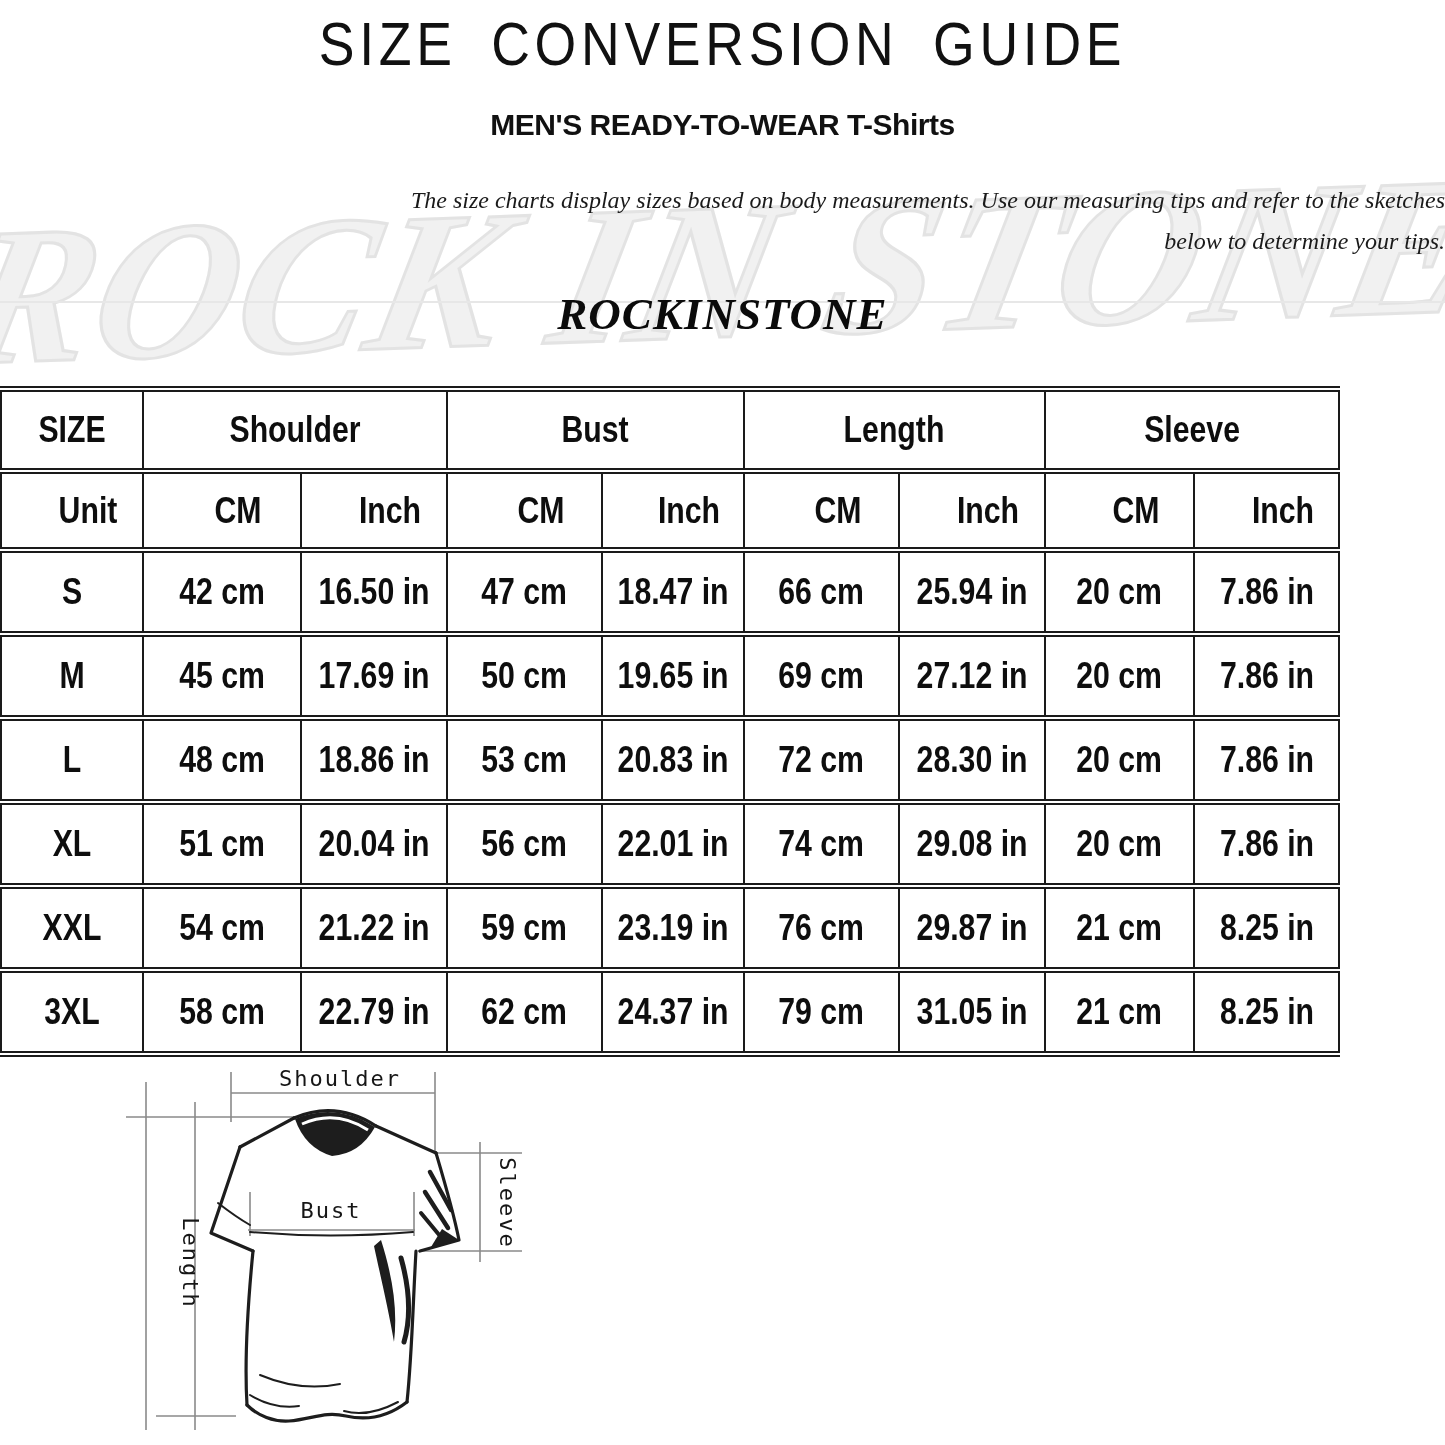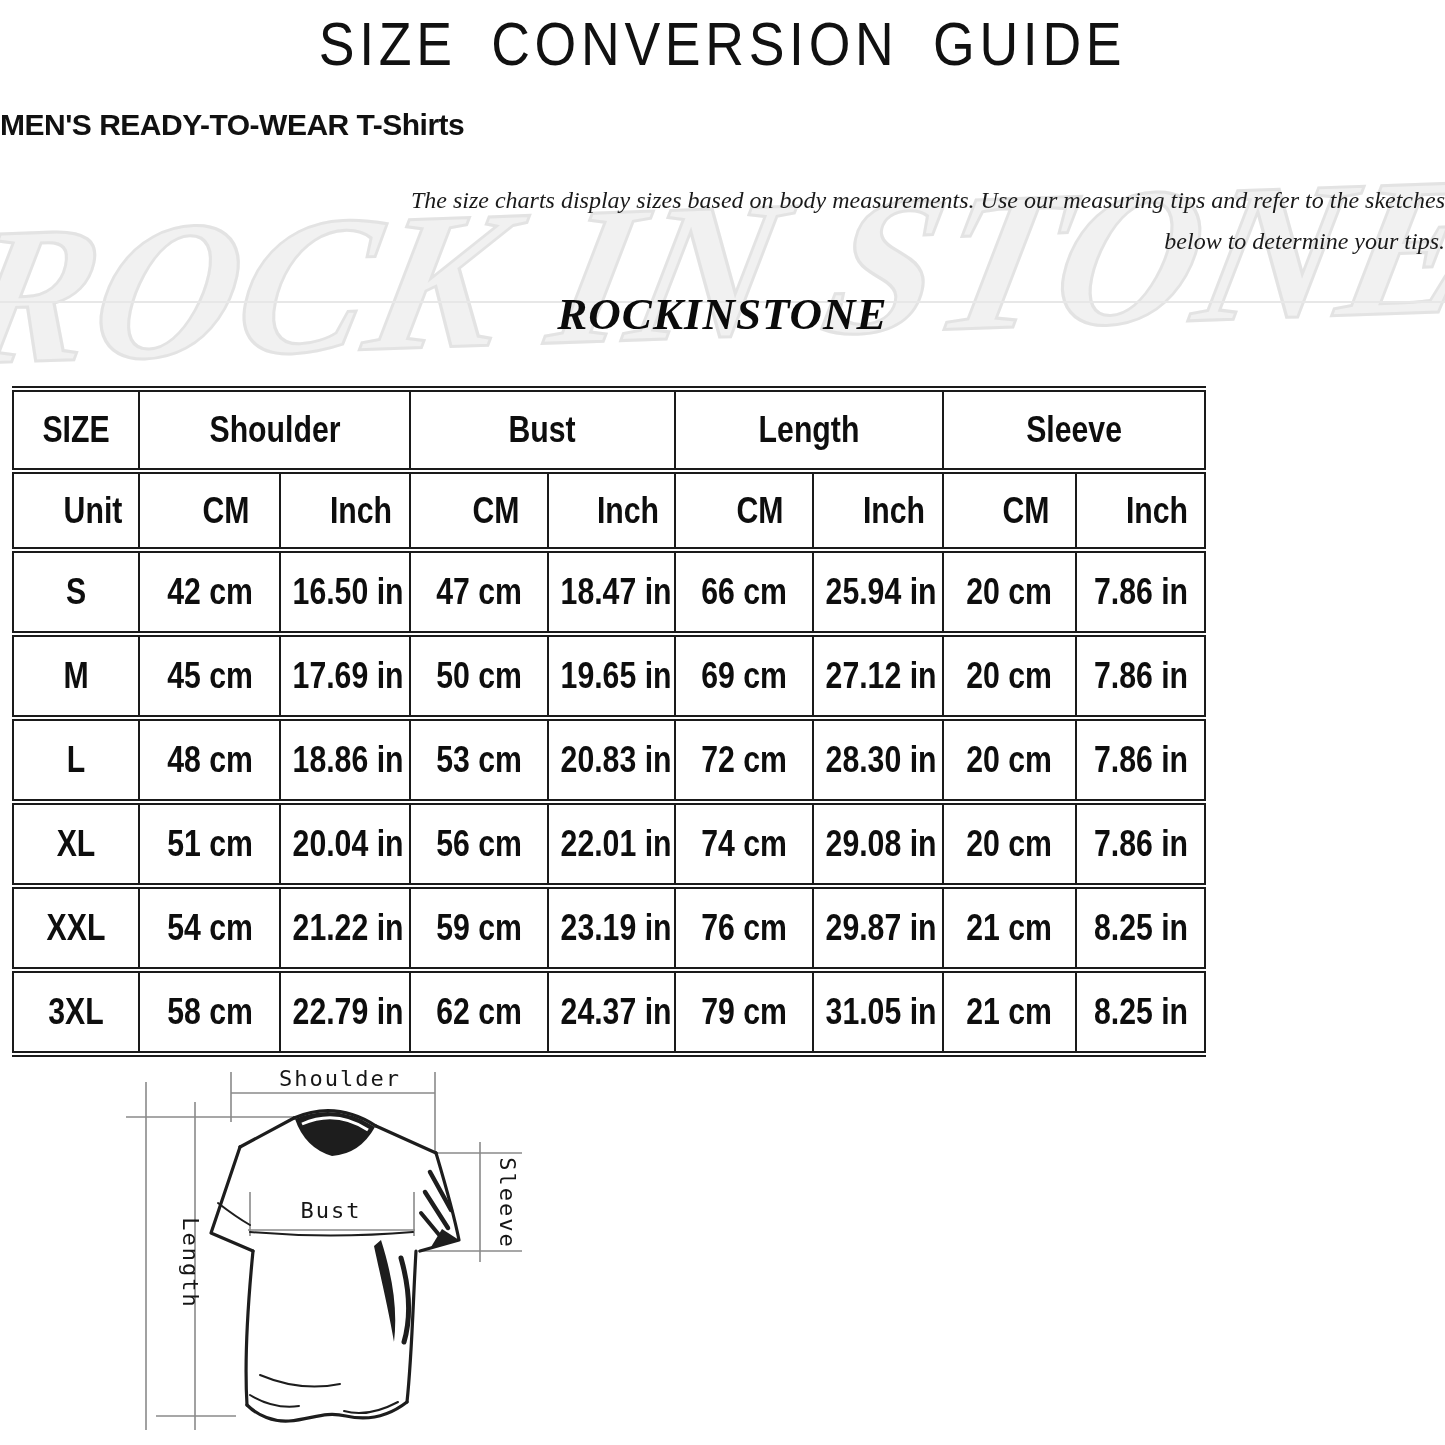--- a/index.html
+++ b/index.html
@@ -9,28 +9,28 @@
   .watermark{position:absolute;top:158px;left:50%;z-index:0;white-space:nowrap;
     transform:translateX(-50%) rotate(-2deg) skewX(-14deg);
     font-family:"Liberation Serif",serif;font-style:italic;font-weight:bold;
     font-size:196px;letter-spacing:2px;color:#f1f1f1;
     -webkit-text-stroke:3px #e3e3e3;}
   .faint-line{position:absolute;top:301px;left:0;width:100%;height:2px;background:#e7e7e7;z-index:0;}
   
   .title{position:absolute;top:10px;left:0;width:100%;margin:0;text-align:center;z-index:1;
     font-size:57px;font-weight:400;letter-spacing:5px;word-spacing:16px;
     transform:scale(0.94,1.08);}
-  .subtitle{position:absolute;top:108px;left:0;width:100%;margin:0;text-align:left;z-index:1;
+  .subtitle{position:absolute;top:108px;left:0;width:100%;margin:0;text-align:center;z-index:1;
     font-size:30px;font-weight:bold;letter-spacing:-0.5px;}
   .desc{position:absolute;top:180px;left:0;width:100%;margin:0;text-align:right;z-index:1;
     font-family:"Liberation Serif",serif;font-style:italic;font-size:24px;line-height:41px;color:#1a1a1a;}
   .brand{position:absolute;top:288px;left:0;width:100%;text-align:center;z-index:1;
     font-family:"Liberation Serif",serif;font-weight:bold;font-size:45px;letter-spacing:1px;color:#0b0b0b;font-style:italic;}
   
-  table.size-table{position:absolute;top:386px;left:12px;width:1194px;z-index:1;
+  table.size-table{position:absolute;top:386px;left:0;width:1340px;z-index:1;
     border-collapse:collapse;table-layout:fixed;}
   table.size-table td{border-left:2px solid #1a1a1a;border-right:2px solid #1a1a1a;
     border-top:6px double #1a1a1a;border-bottom:6px double #1a1a1a;
     text-align:center;vertical-align:middle;background:#fff;}
   table.size-table td span{display:inline-block;transform:scaleX(0.84);transform-origin:center;
     font-weight:bold;font-size:36px;white-space:nowrap;color:#0e0e0e;}
   td.blue{background:#dce6f1;}
   tr.r-group td{height:74px;}
   tr.r-unit td{height:71px;padding-left:34px;}
   tr.r-data td{height:76px;}

